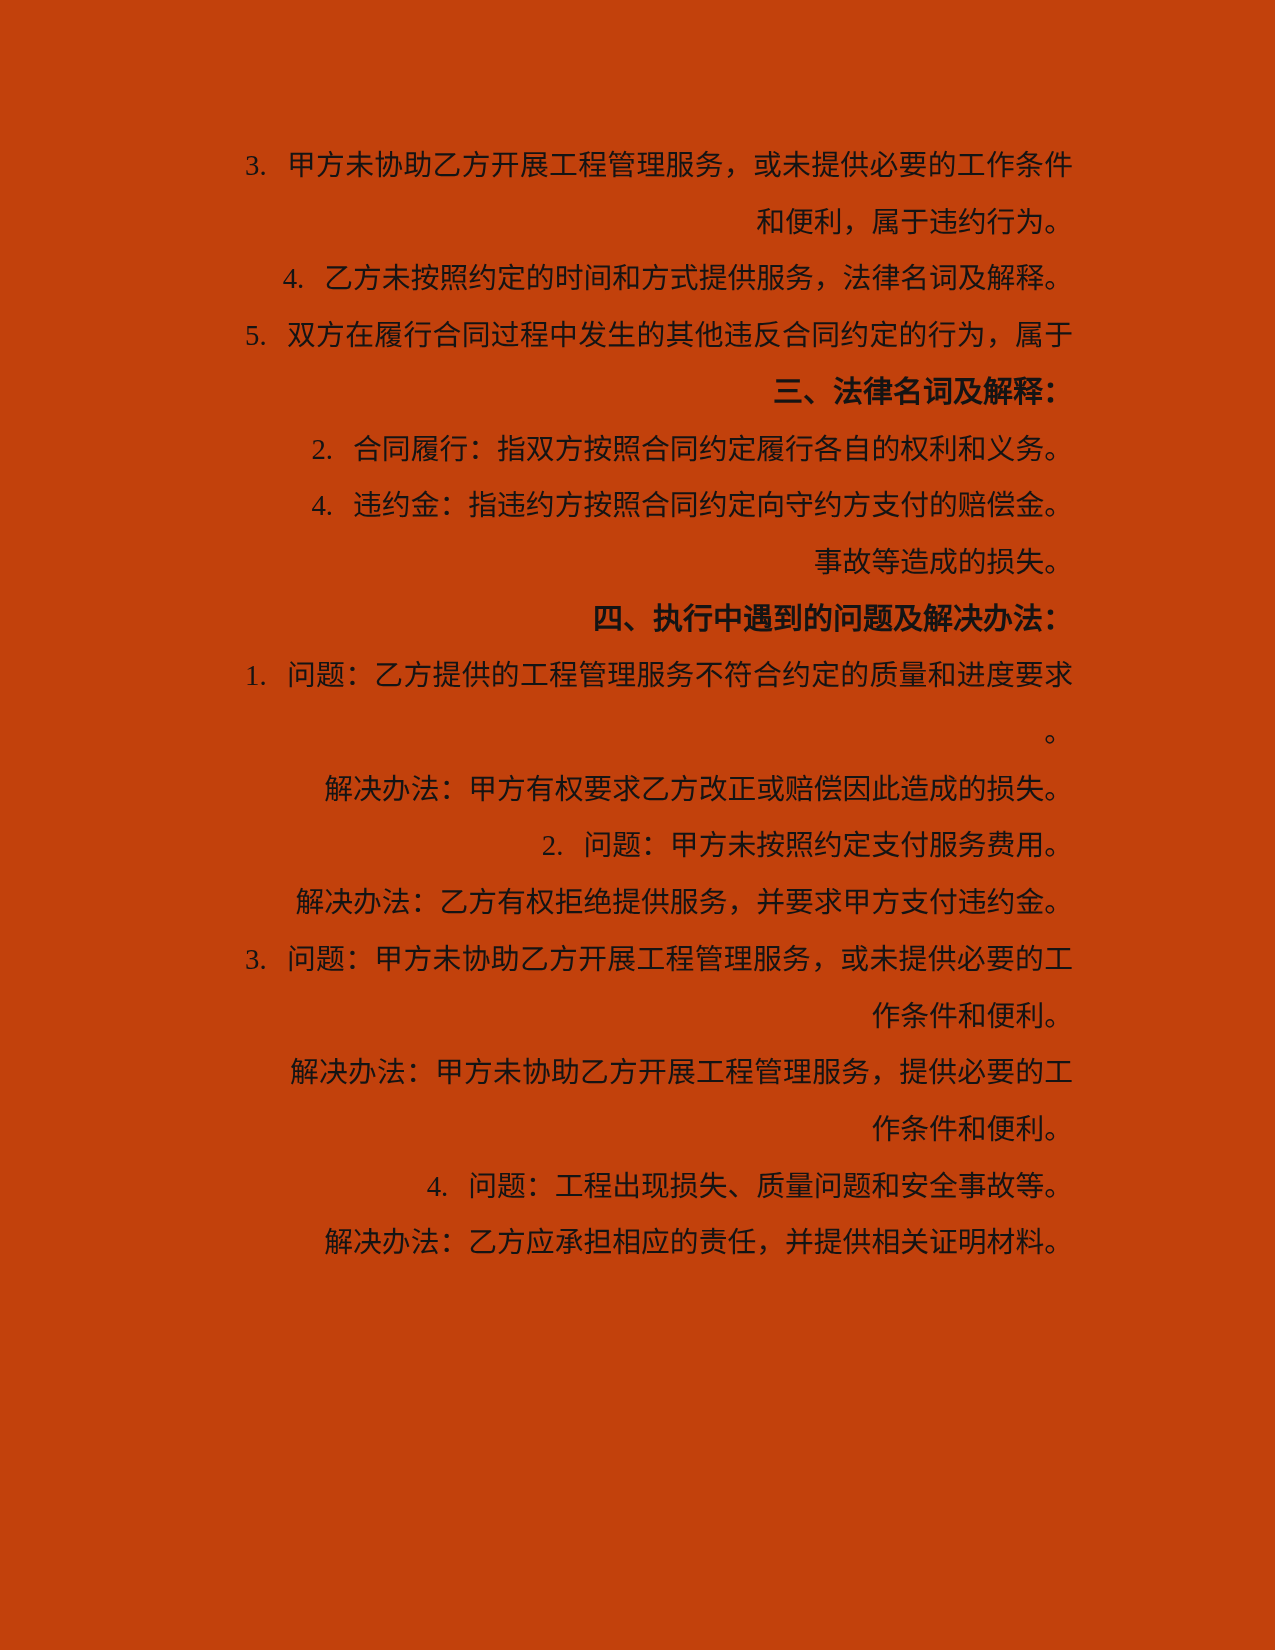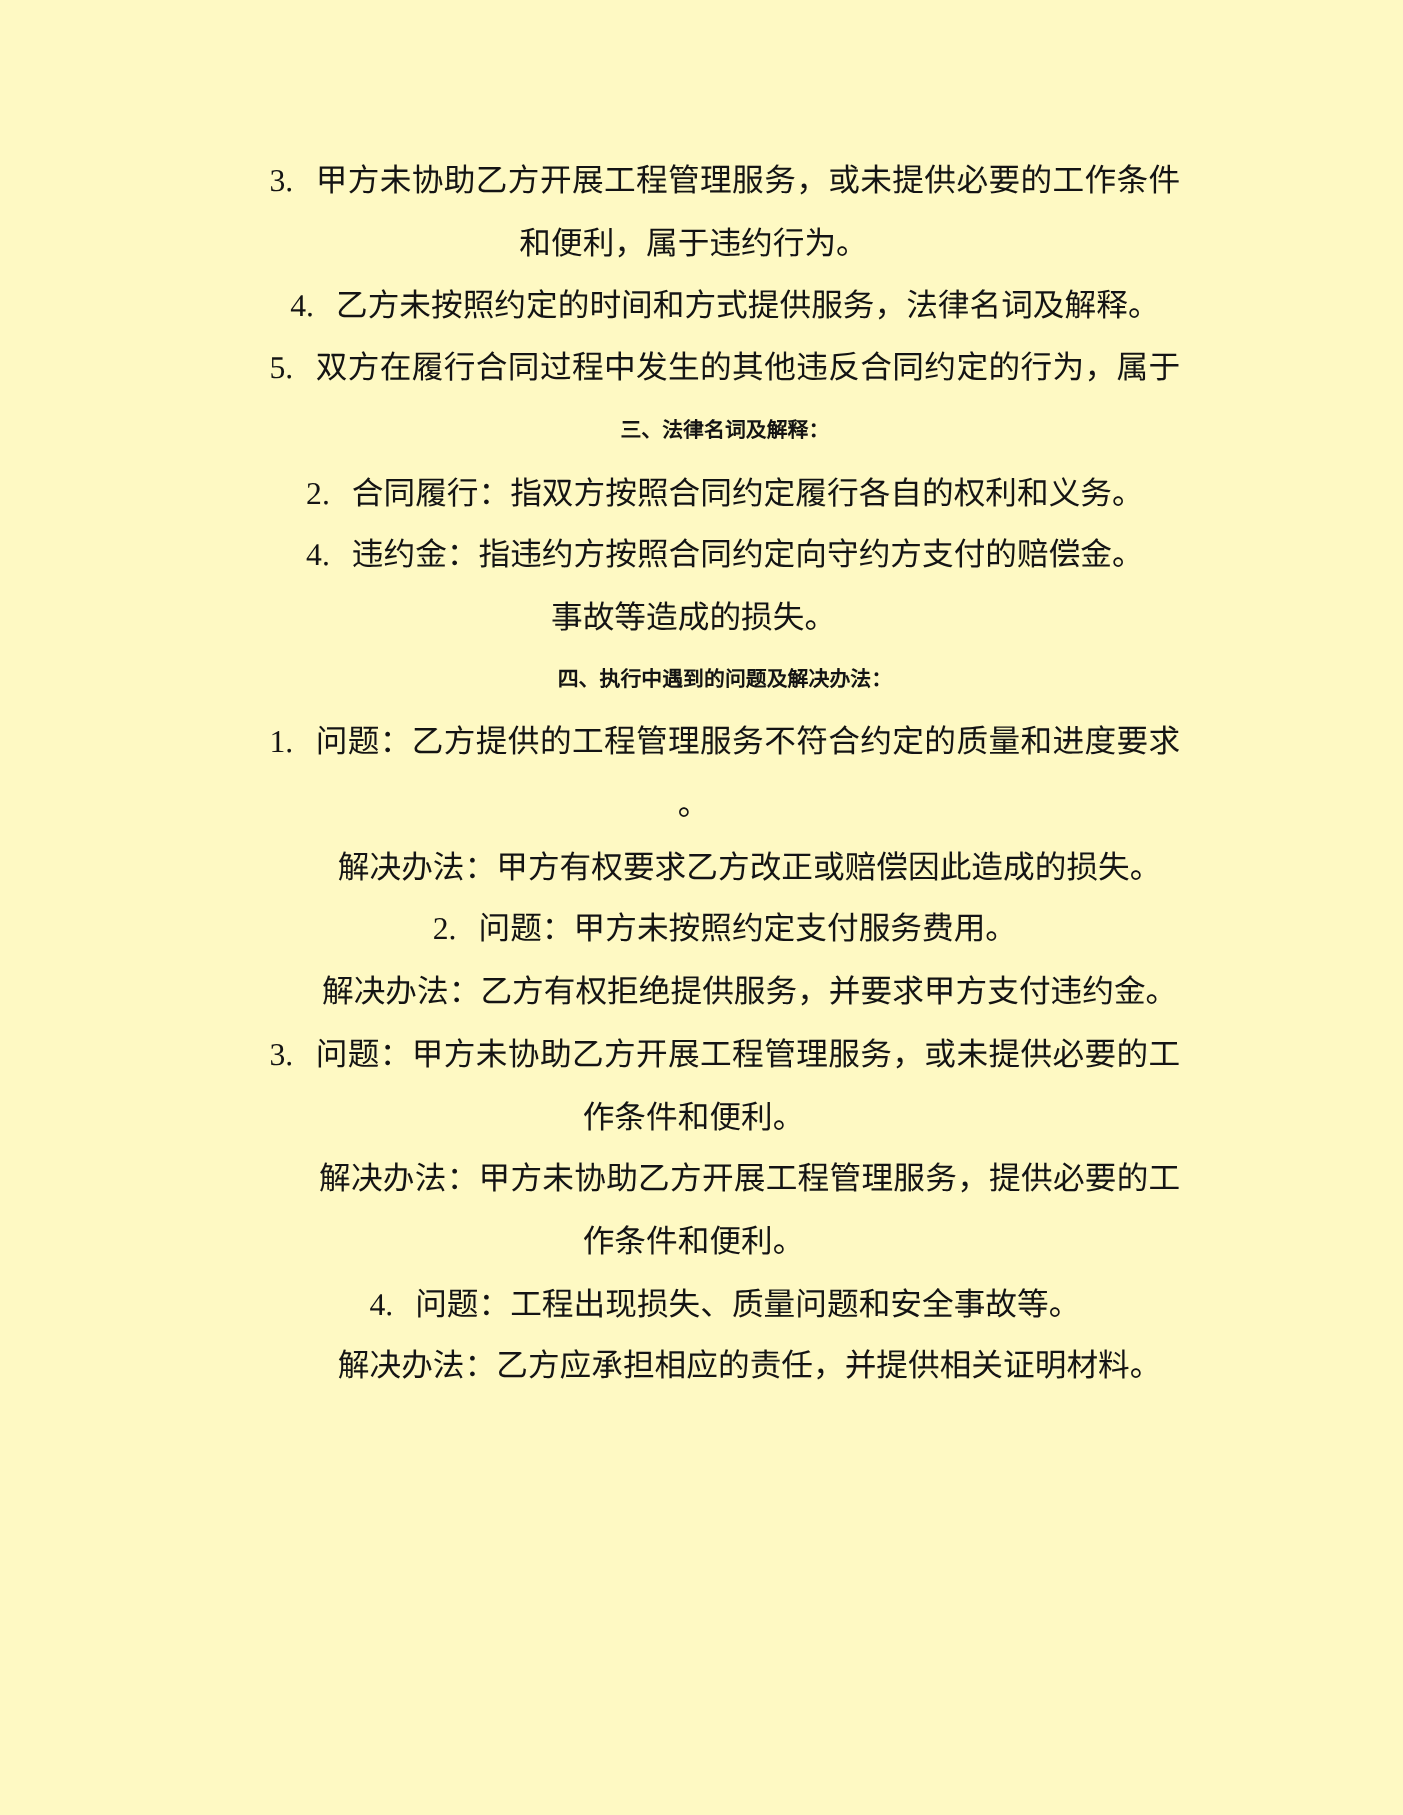--- a/index.html
+++ b/index.html
@@ -18,43 +18,43 @@
   .content {
     position: absolute;
     left: 188px;
     top: 137px;
     width: 885px;
   }
   .line {
     font-size: 28.8px;
     line-height: 56.7px;
     white-space: nowrap;
-    text-align: center;
+    text-align: right;
   }
   
   .line.just {
     text-align: justify;
     text-align-last: justify;
   }
   
   .line.first.item,
   .line.first.heading { padding-left: 57px; }
   .line.first.solution { padding-left: 102px; }
   
   .line.heading {
     font-family: "Liberation Sans", "DejaVu Sans", sans-serif;
     font-weight: bold;
-    font-size: 19px;
+    font-size: 30px;
   }
   .num { padding-right: 20px; }
 </style>
 </head>
 <body>
 
-<div class="page" style="color: rgb(20, 20, 20); background: #fef9c3; text-decoration: underline;">
+<div class="page" style="color: rgb(20, 20, 20); background: #c2410c; text-decoration: underline;">
   <div class="content">
       <div>
         <div class="line item first just"><span class="num">3.</span><span>甲方未协助乙方开展工程管理服务，或未提供必要的工作条件</span></div>
         <div class="line item cont">和便利，属于违约行为。</div>
       </div>
       <div>
         <div class="line item first"><span class="num">4.</span><span>乙方未按照约定的时间和方式提供服务，法律名词及解释。</span></div>
       </div>
       <div>
         <div class="line item first just"><span class="num">5.</span><span>双方在履行合同过程中发生的其他违反合同约定的行为，属于</span></div>

